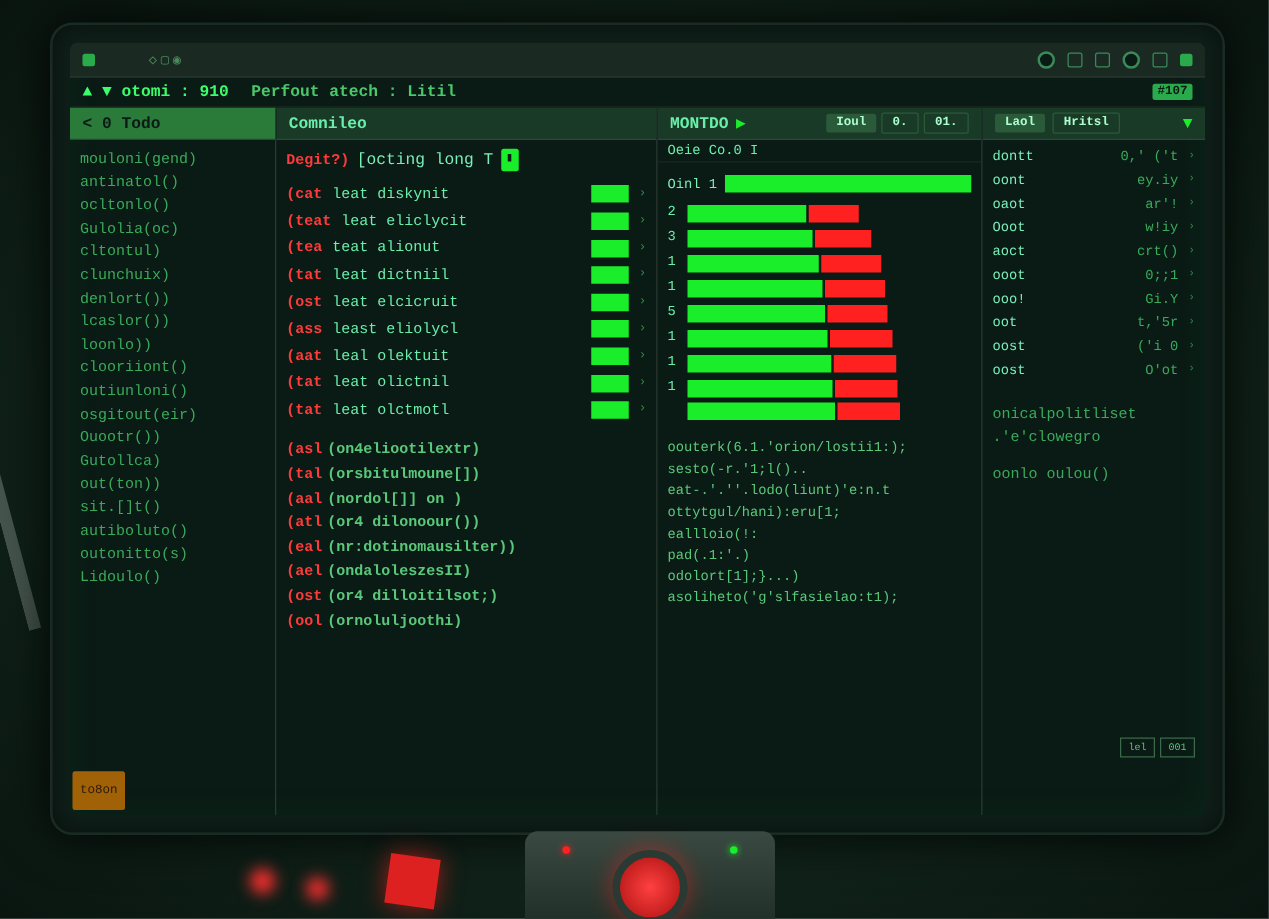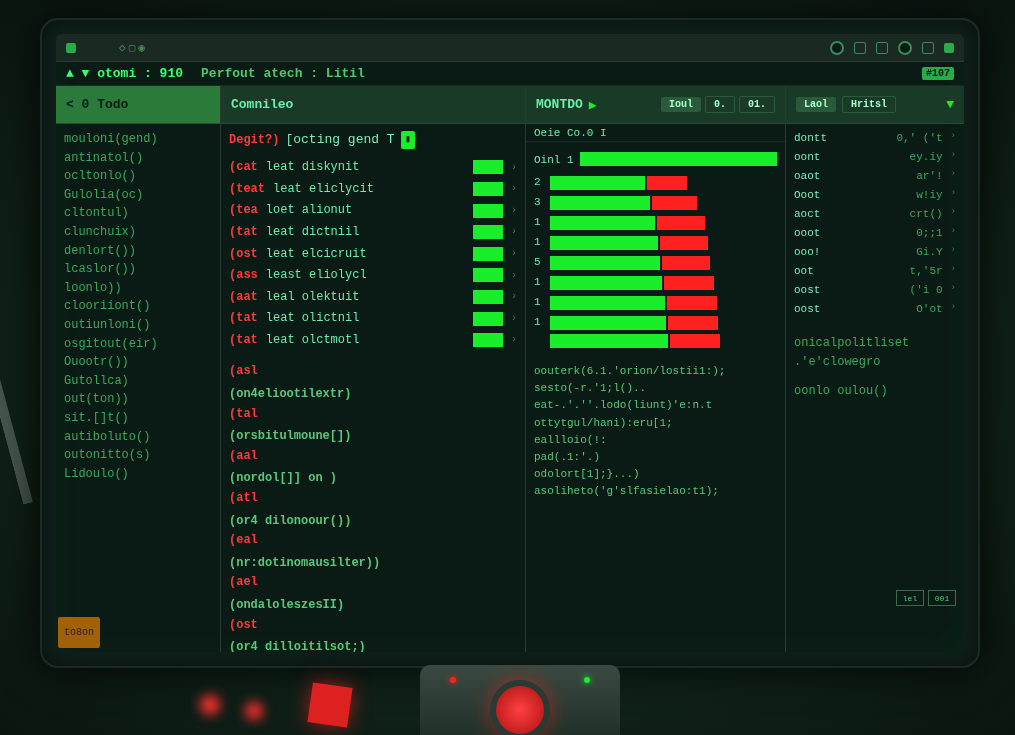--- a/index.html
+++ b/index.html
@@ -64,21 +64,21 @@
 }
 .pane {
   border-right: 1px solid #2a3a32;
   overflow: hidden;
 }
 .pane-sidebar { width: 165px; }
 .pane-center { width: 305px; }
 .pane-monitor { width: 260px; }
 .pane-right { width: 178px; border-right: none; }
 .pane-header {
-  height: 38px;
+  height: 26px;
   background: #1a3a28;
   color: #6aefaa;
   font-size: 13px;
   font-weight: bold;
   display: flex;
   align-items: center;
   padding: 0 10px;
   border-bottom: 1px solid #2a4a35;
   gap: 6px;
 }
@@ -91,21 +91,21 @@
   font-size: 12px;
   line-height: 1.55;
 }
 .fn-item { color: #3aaa5a; white-space: nowrap; cursor: pointer; }
 .sub-label { height: 18px; color: #6aefaa; font-size: 11px; padding: 2px 8px; border-bottom: 1px solid #1a2a22; display:flex; align-items:center; gap:6px;}
 .test-row { display: flex; align-items: center; gap: 8px; margin-bottom: 3px; }
 .test-tag { color: #ff3a3a; font-weight: bold; font-size: 12px; }
 .test-name { color: #6aefaa; font-size: 12px; }
 .test-bar { width: 30px; height: 14px; background: #1aee2a; margin-left: auto; }
 .test-arrow { color: #2a8a4a; font-size: 10px; }
-.call-row { display: flex; gap: 4px; margin-bottom: 1px; flex-direction: column; }
+.call-row { display: flex; gap: 4px; margin-bottom: 1px; }
 .call-tag { color: #ff3a3a; font-weight: bold; font-size: 12px; }
 .call-name { color: #5ac87a; font-size: 12px; font-weight: bold; }
 .running-banner { display:flex; align-items:center; gap:6px; margin-bottom: 8px; }
 .running-text { color: #7aefba; font-size: 13px; }
 .running-badge { background:#1aee2a; color:#0a1a15; padding:1px 4px; font-size:10px; border-radius:2px; }
 .progress-full { width: 100%; height: 14px; background: #1aee2a; margin: 4px 0 8px 0; }
 .metric-row { display: flex; align-items: center; gap: 2px; margin-bottom: 3px; }
 .metric-num { color: #6aefaa; font-size: 11px; width: 14px; }
 .metric-bar { height: 14px; }
 .metric-g { background: #1aee2a; }
@@ -217,39 +217,39 @@
           </div>
       </div>
 
       <div class="pane pane-center">
         <div class="pane-header">
           <span>Comnileo</span>
         </div>
         <div class="pane-body">
           <div class="running-banner">
             <span class="test-tag">Degit?)</span>
-            <span class="running-text">[octing gend T</span>
+            <span class="running-text">[octing long T</span>
             <span class="running-badge">▮</span>
           </div>
           <div id="tests-body">
               <div class="test-row">
                 <span class="test-tag">(cat</span>
                 <span class="test-name">leat diskynit</span>
                 <span class="test-bar"></span>
                 <span class="test-arrow">›</span>
               </div>
               <div class="test-row">
                 <span class="test-tag">(teat</span>
                 <span class="test-name">leat eliclycit</span>
                 <span class="test-bar"></span>
                 <span class="test-arrow">›</span>
               </div>
               <div class="test-row">
                 <span class="test-tag">(tea</span>
-                <span class="test-name">loet alionut</span>
+                <span class="test-name">teat alionut</span>
                 <span class="test-bar"></span>
                 <span class="test-arrow">›</span>
               </div>
               <div class="test-row">
                 <span class="test-tag">(tat</span>
                 <span class="test-name">leat dictniil</span>
                 <span class="test-bar"></span>
                 <span class="test-arrow">›</span>
               </div>
               <div class="test-row">

